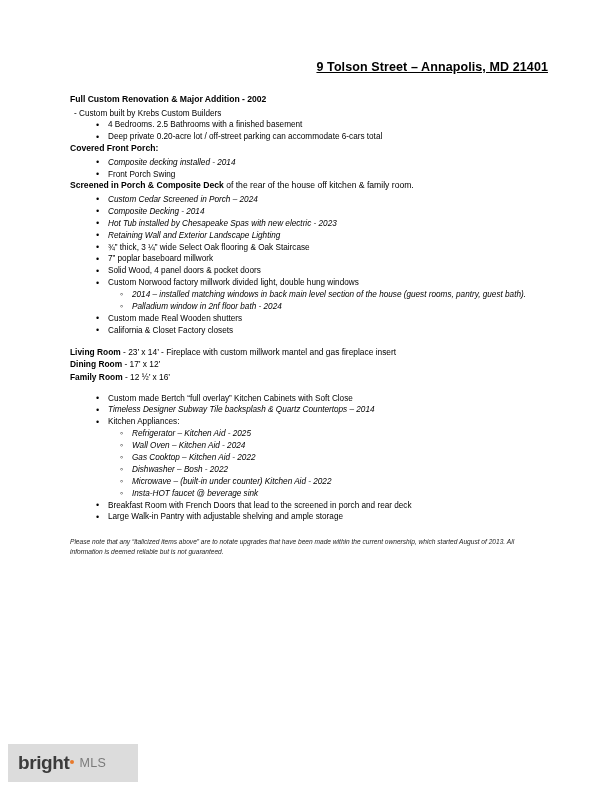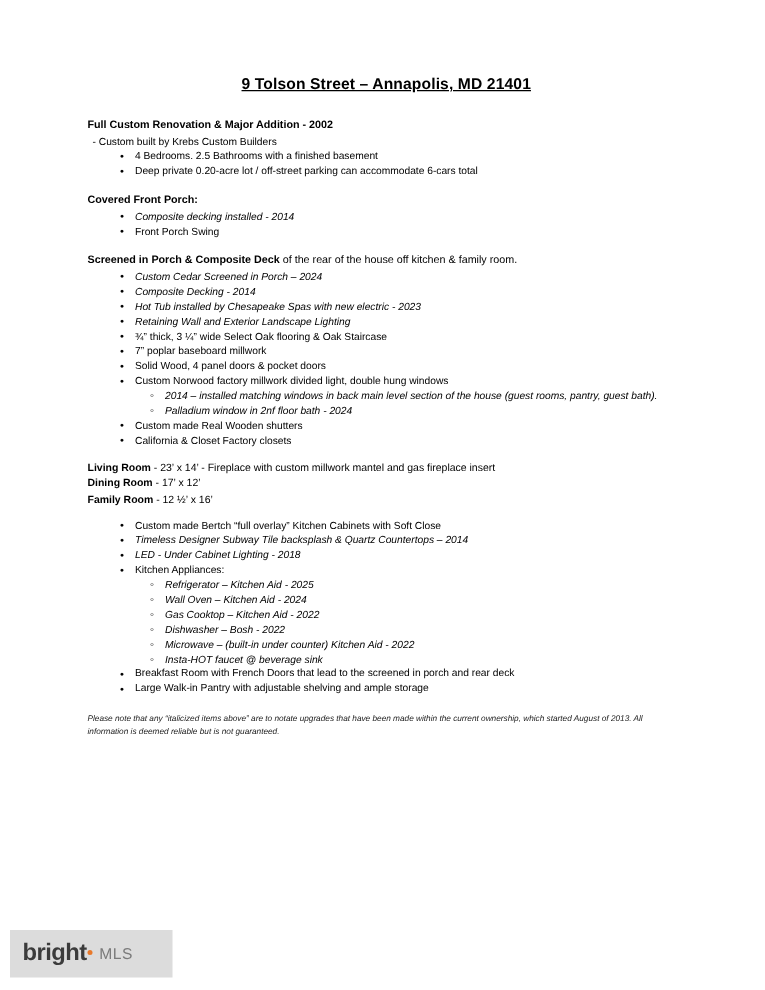--- a/index.html
+++ b/index.html
@@ -14,31 +14,30 @@
   .page{
     position:absolute;
     left:0;top:0;width:612px;height:792px;
     background:#fff;
   }
   .doc{
     position:absolute;
     left:70px; top:60px; width:478px;
   }
   .title{
-    text-align:center;
+    text-align:right;
     font-size:12.5px;
     font-weight:bold;
     text-decoration:underline;
     margin-bottom:20px;
     letter-spacing:.1px;
   }
   .sec-head{
     font-size:8.6px;
     font-weight:bold;
-    margin-top:11px;
     margin-bottom:2px;
     line-height:1.35;
   }
   .sec-head .plain{font-weight:normal;}
   .dashline{
     font-size:8.2px;
     line-height:1.42;
     margin-left:4px;
   }
   ul{margin:0;padding:0;list-style:none;}
@@ -166,21 +165,20 @@
     <div class="roomline">
       <span class="b">Family Room</span><span> - 12 ½’ x 16’</span>
     </div>
 
 
     <div class="gap-m"></div>
 
     <ul>
       <li class="l1">Custom made Bertch “full overlay” Kitchen Cabinets with Soft Close</li>
       <li class="l1 it">Timeless Designer Subway Tile backsplash &amp; Quartz Countertops – 2014</li>
-      <li class="l1 it">LED - Under Cabinet Lighting - 2018</li>
       <li class="l1">Kitchen Appliances:</li>
       <li class="l2 it">Refrigerator – Kitchen Aid - 2025</li>
       <li class="l2 it">Wall Oven – Kitchen Aid - 2024</li>
       <li class="l2 it">Gas Cooktop – Kitchen Aid - 2022</li>
       <li class="l2 it">Dishwasher – Bosh - 2022</li>
       <li class="l2 it">Microwave – (built-in under counter) Kitchen Aid - 2022</li>
       <li class="l2 it">Insta-HOT faucet @ beverage sink</li>
       <li class="l1">Breakfast Room with French Doors that lead to the screened in porch and rear deck</li>
       <li class="l1">Large Walk-in Pantry with adjustable shelving and ample storage</li>
     </ul>

